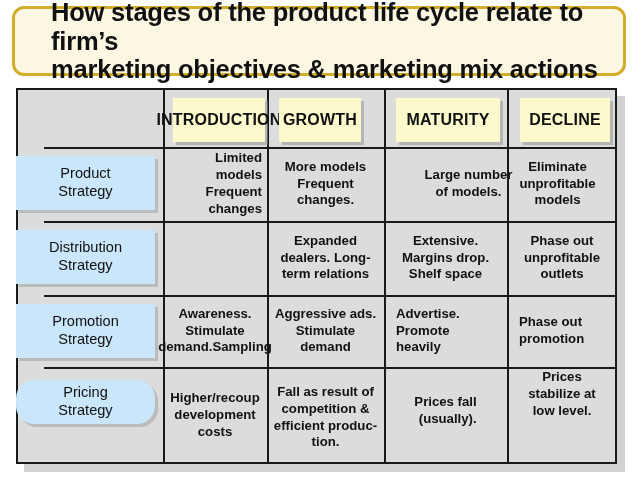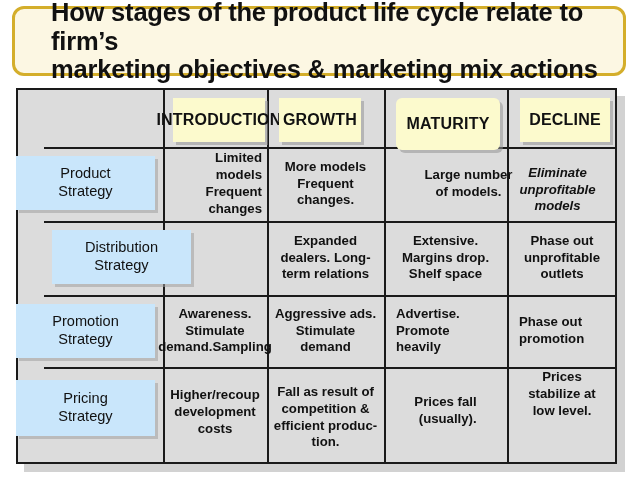--- a/index.html
+++ b/index.html
@@ -150,21 +150,21 @@
   <div class="hrule" style="top: 131px; background: rgb(26, 26, 26);"></div>
   <div class="hrule" style="top: 205px; background: rgb(26, 26, 26);"></div>
   <div class="hrule" style="top: 277px; background: rgb(26, 26, 26);"></div>
 
   <div class="stage-chip" style="left: 155px; top: 8px; width: 92px; height: 44px; background: rgb(252, 250, 205);">
     <span>INTRODUCTION</span>
   </div>
   <div class="stage-chip" style="left: 261px; top: 8px; width: 82px; height: 44px; background: rgb(252, 250, 205);">
     <span>GROWTH</span>
   </div>
-  <div class="stage-chip" style="left: 378px; top: 8px; width: 104px; height: 52px; background: rgb(252, 250, 205); border-radius: 6px;">
+  <div class="stage-chip" style="left: 378px; top: 8px; width: 104px; height: 44px; background: rgb(252, 250, 205);">
     <span>MATURITY</span>
   </div>
   <div class="stage-chip" style="left: 502px; top: 8px; width: 90px; height: 44px; background: rgb(252, 250, 205);">
     <span>DECLINE</span>
   </div>
 
   <div class="row-chip" style="left: -2px; top: 66px; width: 139px; height: 54px; background: rgb(201, 230, 251);">
     <span>
       <span>Product</span><br>
       <span>Strategy</span>
@@ -172,25 +172,25 @@
   </div>
   <div class="cell" style="left:147px; top:59px; width:100px; height:70px;text-align:right;">
     <span>Limited models<br>Frequent<br>changes</span>
   </div>
   <div class="cell" style="left:251px; top:59px; width:113px; height:70px;">
     <span>More models<br>Frequent<br>changes.</span>
   </div>
   <div class="cell" style="left:368px; top:59px; width:119px; height:70px;margin-left:23px;">
     <span>Large number<br>of models.</span>
   </div>
-  <div class="cell" style="left:491px; top:65px; width:97px; height:70px;font-style:italic;">
+  <div class="cell" style="left:491px; top:59px; width:97px; height:70px;">
     <span>Eliminate<br>unprofitable<br>models</span>
   </div>
 
-  <div class="row-chip" style="left: -2px; top: 140px; width: 139px; height: 54px; background: rgb(201, 230, 251); margin-left: 36px;">
+  <div class="row-chip" style="left: -2px; top: 140px; width: 139px; height: 54px; background: rgb(201, 230, 251);">
     <span>
       <span>Distribution</span><br>
       <span>Strategy</span>
     </span>
   </div>
   <div class="cell" style="left:251px; top:133px; width:113px; height:70px;">
     <span>Expanded<br>dealers. Long-<br>term relations</span>
   </div>
   <div class="cell" style="left:368px; top:133px; width:119px; height:70px;">
     <span>Extensive.<br>Margins drop.<br>Shelf space</span>
@@ -211,27 +211,27 @@
   <div class="cell" style="left:251px; top:207px; width:113px; height:68px;">
     <span>Aggressive ads.<br>Stimulate<br>demand</span>
   </div>
   <div class="cell" style="left:370px; top:207px; width:119px; height:68px; justify-content:flex-start; text-align:left; padding-left:8px;">
     <span>Advertise.<br>Promote<br>heavily</span>
   </div>
   <div class="cell" style="left:493px; top:207px; width:106px; height:68px; justify-content:flex-start; text-align:left; padding-left:8px;">
     <span>Phase out<br>promotion</span>
   </div>
 
-  <div class="row-chip" style="left: -2px; top: 290px; width: 139px; height: 56px; background: rgb(201, 230, 251);">
+  <div class="row-chip" style="left: -2px; top: 290px; width: 139px; height: 44px; background: rgb(201, 230, 251); border-radius: 18px;">
     <span>
       <span>Pricing</span><br>
       <span>Strategy</span>
     </span>
   </div>
-  <div class="cell" style="left:147px; top:279px; width:100px; height:80px; align-items:center; padding-top:7px;">
+  <div class="cell" style="left:147px; top:293px; width:100px; height:80px; align-items:flex-start; padding-top:7px;">
     <span>Higher/recoup<br>development<br>costs</span>
   </div>
   <div class="cell" style="left:251px; top:279px; width:113px; height:86px; align-items:flex-start; padding-top:15px;">
     <span>Fall as result of<br>competition &amp;<br>efficient produc-<br>tion.</span>
   </div>
   <div class="cell" style="left:368px; top:279px; width:119px; height:80px; align-items:flex-start; padding-top:25px;text-align:right;">
     <span>Prices fall<br>(usually).</span>
   </div>
   <div class="cell" style="left:491px; top:279px; width:106px; height:80px; align-items:flex-start; ">
     <span>Prices<br>stabilize at<br>low level.</span>

